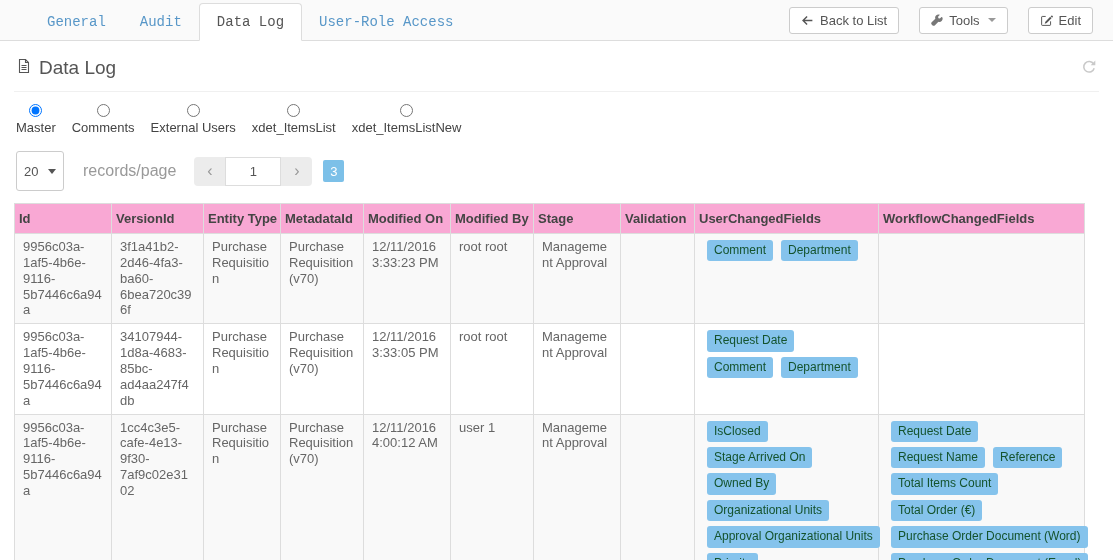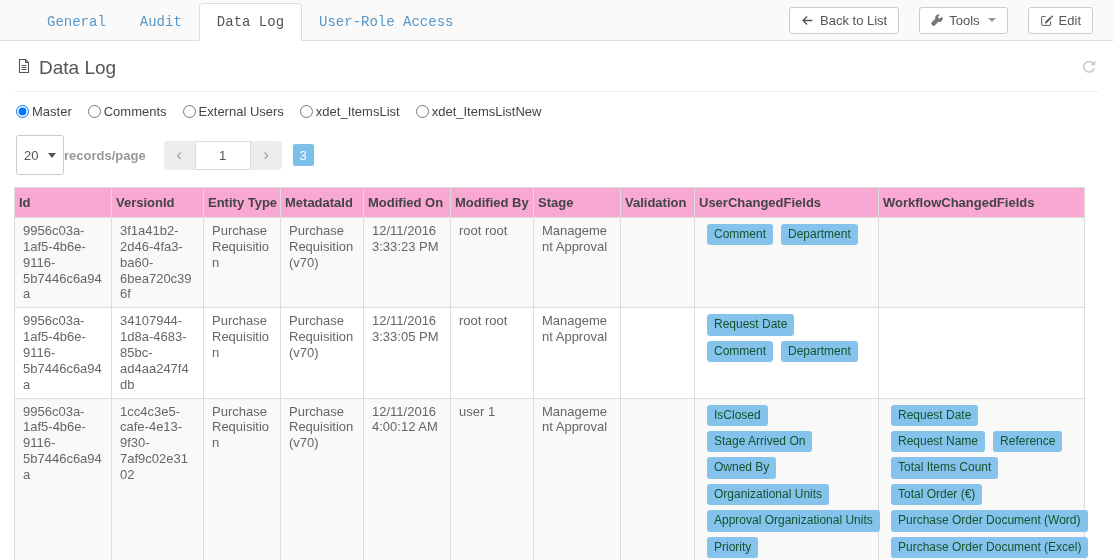--- a/index.html
+++ b/index.html
@@ -38,34 +38,34 @@
   }
   
   .content{padding:0 14px;}
   .panel-header{
     display:flex;align-items:center;padding:16px 2px 12px 2px;border-bottom:1px solid #f0f0f0;
   }
   .panel-title{font-size:19px;color:#555;margin-left:7px;}
   .refresh{margin-left:auto;background:none;border:none;cursor:pointer;padding:0;}
   
   .radio-row{display:flex;align-items:center;gap:16px;margin:12px 2px 4px 2px;font-size:13px;color:#444;}
-  .radio-row label{display:inline-flex;align-items:center;gap:3px;cursor:pointer;}
+  .radio-row label{display:inline-flex;align-items:center;gap:3px;cursor:pointer;flex-direction:column;}
   .radio-row input{margin:0;}
   
   .controls-row{display:flex;align-items:center;margin:16px 2px 12px 2px;}
   .select{
     width:48px;height:40px;border:1px solid #ccc;border-radius:3px;background:#fff;
     display:inline-flex;align-items:center;justify-content:space-between;
     padding:0 7px;font-size:13px;color:#555;cursor:pointer;
   }
   .select .sel-caret{
     width:0;height:0;border-left:4px solid transparent;border-right:4px solid transparent;
     border-top:5px solid #555;
   }
-  .records-label{color:#999;font-size:13px;margin:0 18px 0 0;font-weight:bold;}
+  .records-label{color:#999;font-size:16px;margin:0 18px 0 19px;}
   .pager{
     display:inline-flex;align-items:center;background:#ececec;border-radius:4px;overflow:hidden;height:29px;
   }
   .pager-btn{
     width:31px;height:29px;background:transparent;border:none;color:#999;font-size:16px;
     cursor:pointer;line-height:1;padding:0;
   }
   .page-input{
     width:56px;height:29px;background:#fff;border:1px solid #ddd;font-size:13px;color:#555;
     display:inline-flex;align-items:center;justify-content:center;

